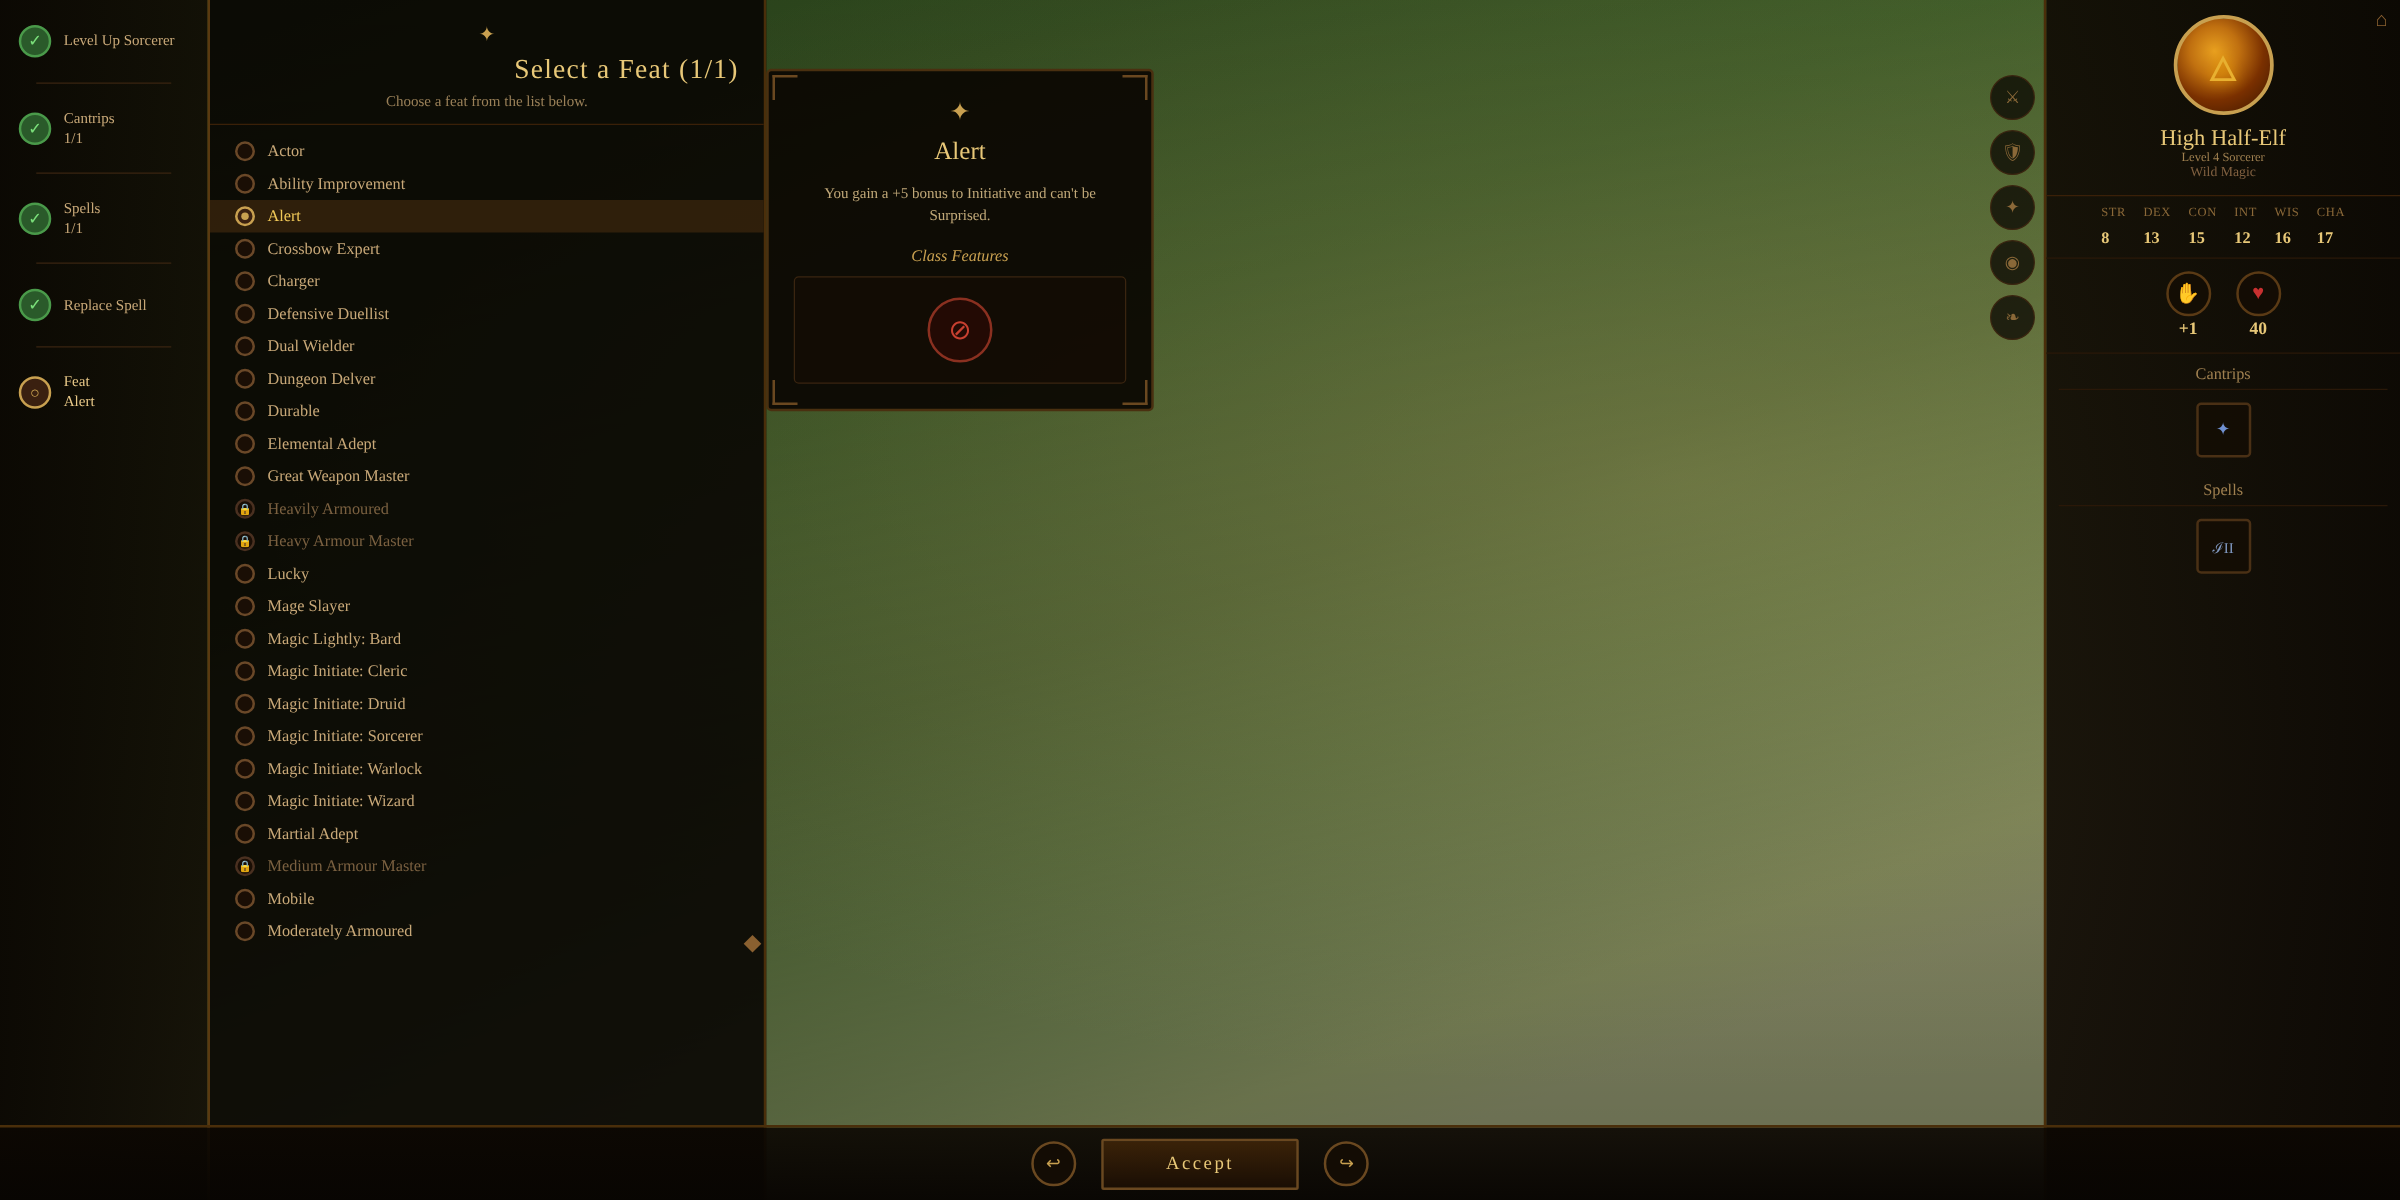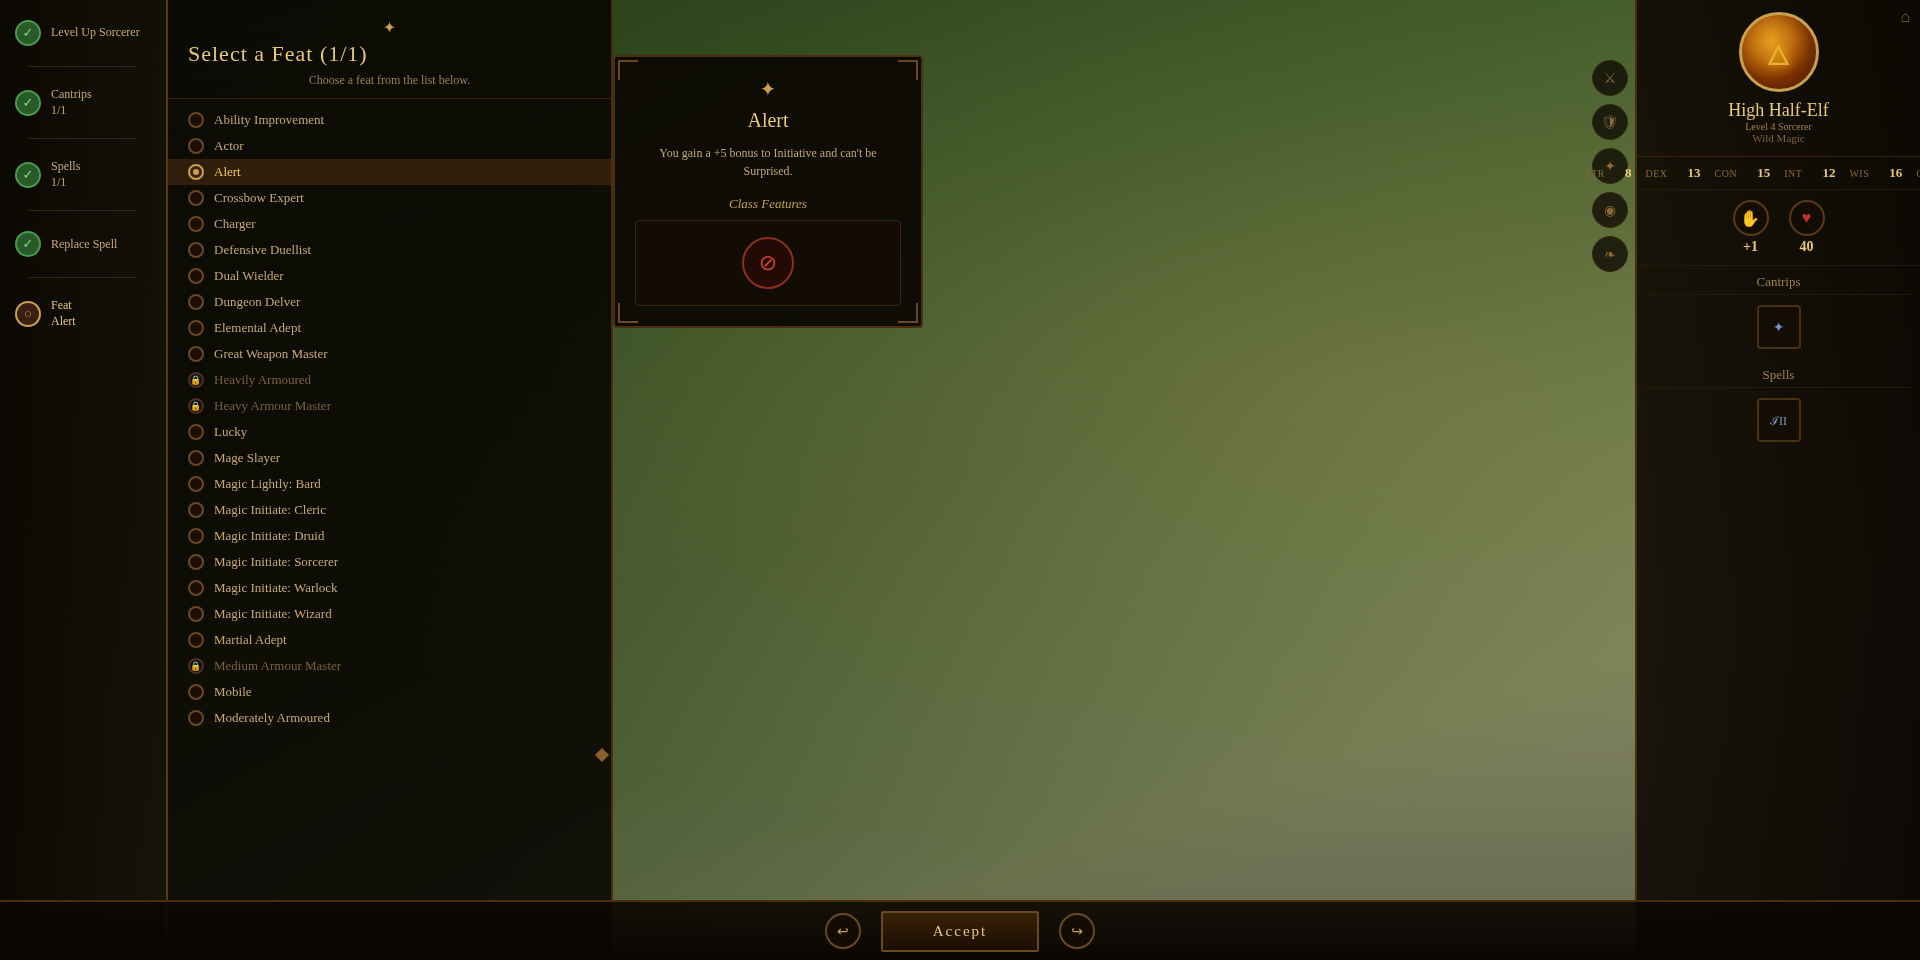--- a/index.html
+++ b/index.html
@@ -100,21 +100,21 @@
     }
 
     .feat-panel-header {
       padding: 18px 20px 10px;
       border-bottom: 1px solid #3a2008;
     }
 
     .feat-panel-title {
       font-size: 22px;
       color: #e8c878;
-      text-align: left;
+      text-align: right;
       letter-spacing: 1px;
       margin-bottom: 6px;
     }
 
     .feat-panel-subtitle {
       font-size: 12px;
       color: #9a8058;
       text-align: center;
     }
 
@@ -327,23 +327,23 @@
     .char-stats-row {
       display: flex;
       justify-content: center;
       gap: 14px;
       padding: 8px 10px;
       border-bottom: 1px solid #2a1808;
     }
 
     .stat-col {
       display: flex;
-      flex-direction: row;
-      align-items: center;
-      gap: 20px;
+      flex-direction: column;
+      align-items: flex-start;
+      gap: 6px;
     }
 
     .stat-label {
       font-size: 10px;
       color: #8a6838;
       letter-spacing: 0.5px;
     }
 
     .stat-value {
       font-size: 13px;
@@ -547,25 +547,25 @@
 
     <div style="text-align:center; font-size:16px; color:#c8a050; margin-bottom:4px;">✦</div>
     <div class="feat-panel-title">Select a Feat (1/1)</div>
     <div class="feat-panel-subtitle">Choose a feat from the list below.</div>
   </div>
 
   <div class="feat-list-container">
 
   <div class="feat-item">
         <div class="feat-radio"></div>
+        <span class="feat-name">Actor</span>
+      </div>
+      <div class="feat-item">
+        <div class="feat-radio"></div>
         <span class="feat-name">Ability Improvement</span>
-      </div>
-      <div class="feat-item">
-        <div class="feat-radio"></div>
-        <span class="feat-name">Actor</span>
       </div>
       <div class="feat-item selected">
         <div class="feat-radio selected"></div>
         <span class="feat-name selected">Alert</span>
       </div>
       <div class="feat-item">
         <div class="feat-radio"></div>
         <span class="feat-name">Crossbow Expert</span>
       </div>
       <div class="feat-item">
@@ -576,20 +576,24 @@
         <div class="feat-radio"></div>
         <span class="feat-name">Defensive Duellist</span>
       </div>
       <div class="feat-item">
         <div class="feat-radio"></div>
         <span class="feat-name">Dual Wielder</span>
       </div>
       <div class="feat-item">
         <div class="feat-radio"></div>
         <span class="feat-name">Dungeon Delver</span>
+      </div>
+      <div class="feat-item">
+        <div class="feat-radio"></div>
+        <span class="feat-name">Durable</span>
       </div>
       <div class="feat-item">
         <div class="feat-radio"></div>
         <span class="feat-name">Elemental Adept</span>
       </div>
       <div class="feat-item">
         <div class="feat-radio"></div>
         <span class="feat-name">Great Weapon Master</span>
       </div>
       <div class="feat-item">

